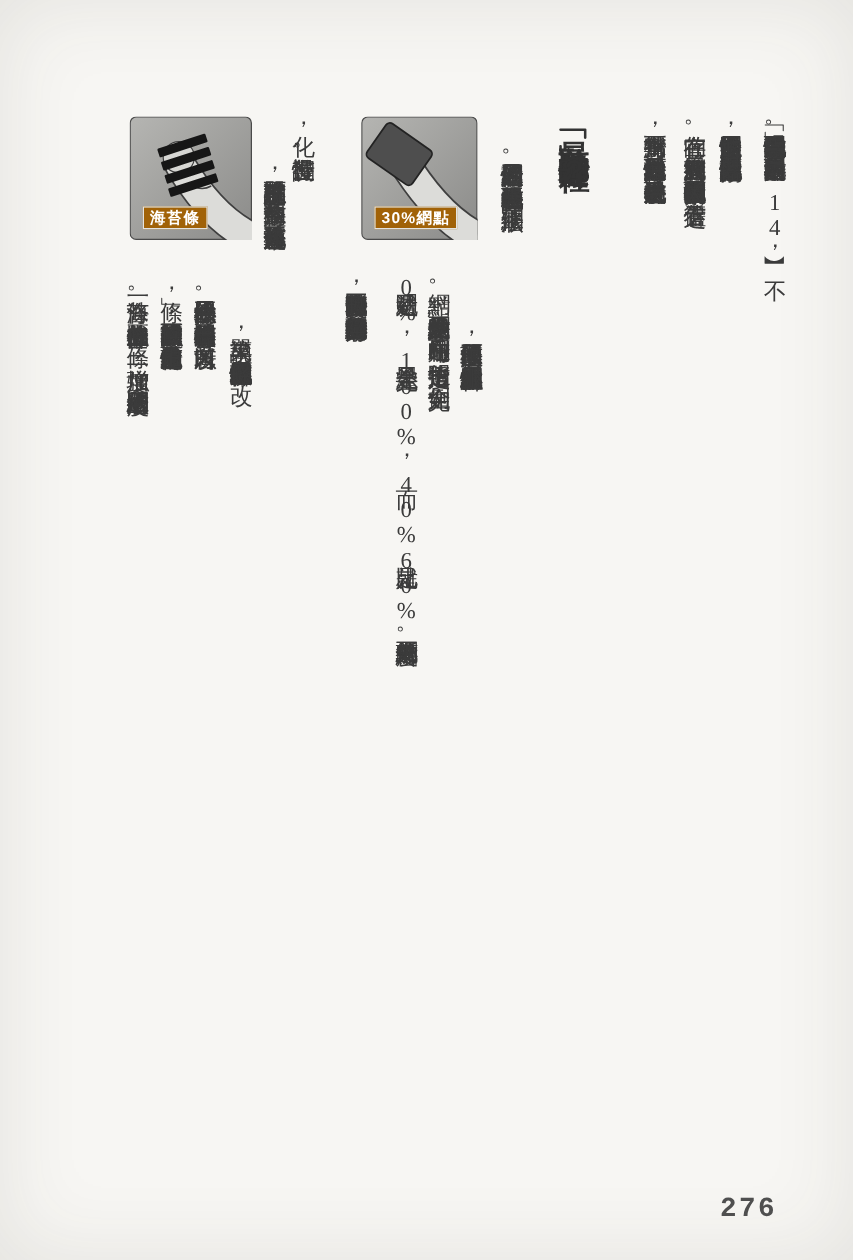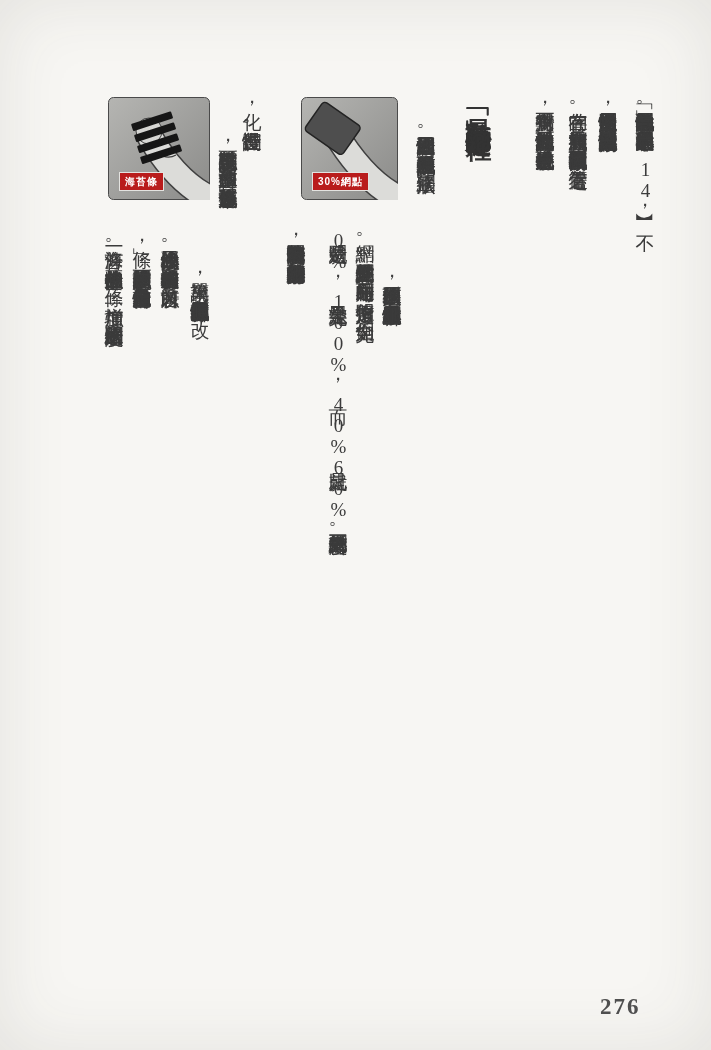--- a/index.html
+++ b/index.html
@@ -35,36 +35,36 @@
     white-space:nowrap;
   }
   .fig{
     position:absolute;
   }
   .fig svg{display:block;}
   .fig-label{
     position:absolute;
     left:11px;
     bottom:9px;
-    background:#b91c1c;
+    background:#a16207;
     color:#ffffff;
     font-family:"Liberation Sans","DejaVu Sans",sans-serif;
     font-weight:700;
-    font-size:10px;
+    font-size:13px;
     line-height:15px;
     padding:1px 5px;
     border:1px solid #e3e3e0;
     letter-spacing:1px;
     white-space:nowrap;
   }
   .pageno{
     position:absolute;
     left:600px;
     top:994px;
-    font-family:Liberation Serif, serif;
+    font-family:Liberation Mono, monospace;
     font-weight:700;
     font-size:23px;
     color:#4f4f4f;
     letter-spacing:2px;
   }
 </style>
 </head>
 <body>
 
 <div class="page">

